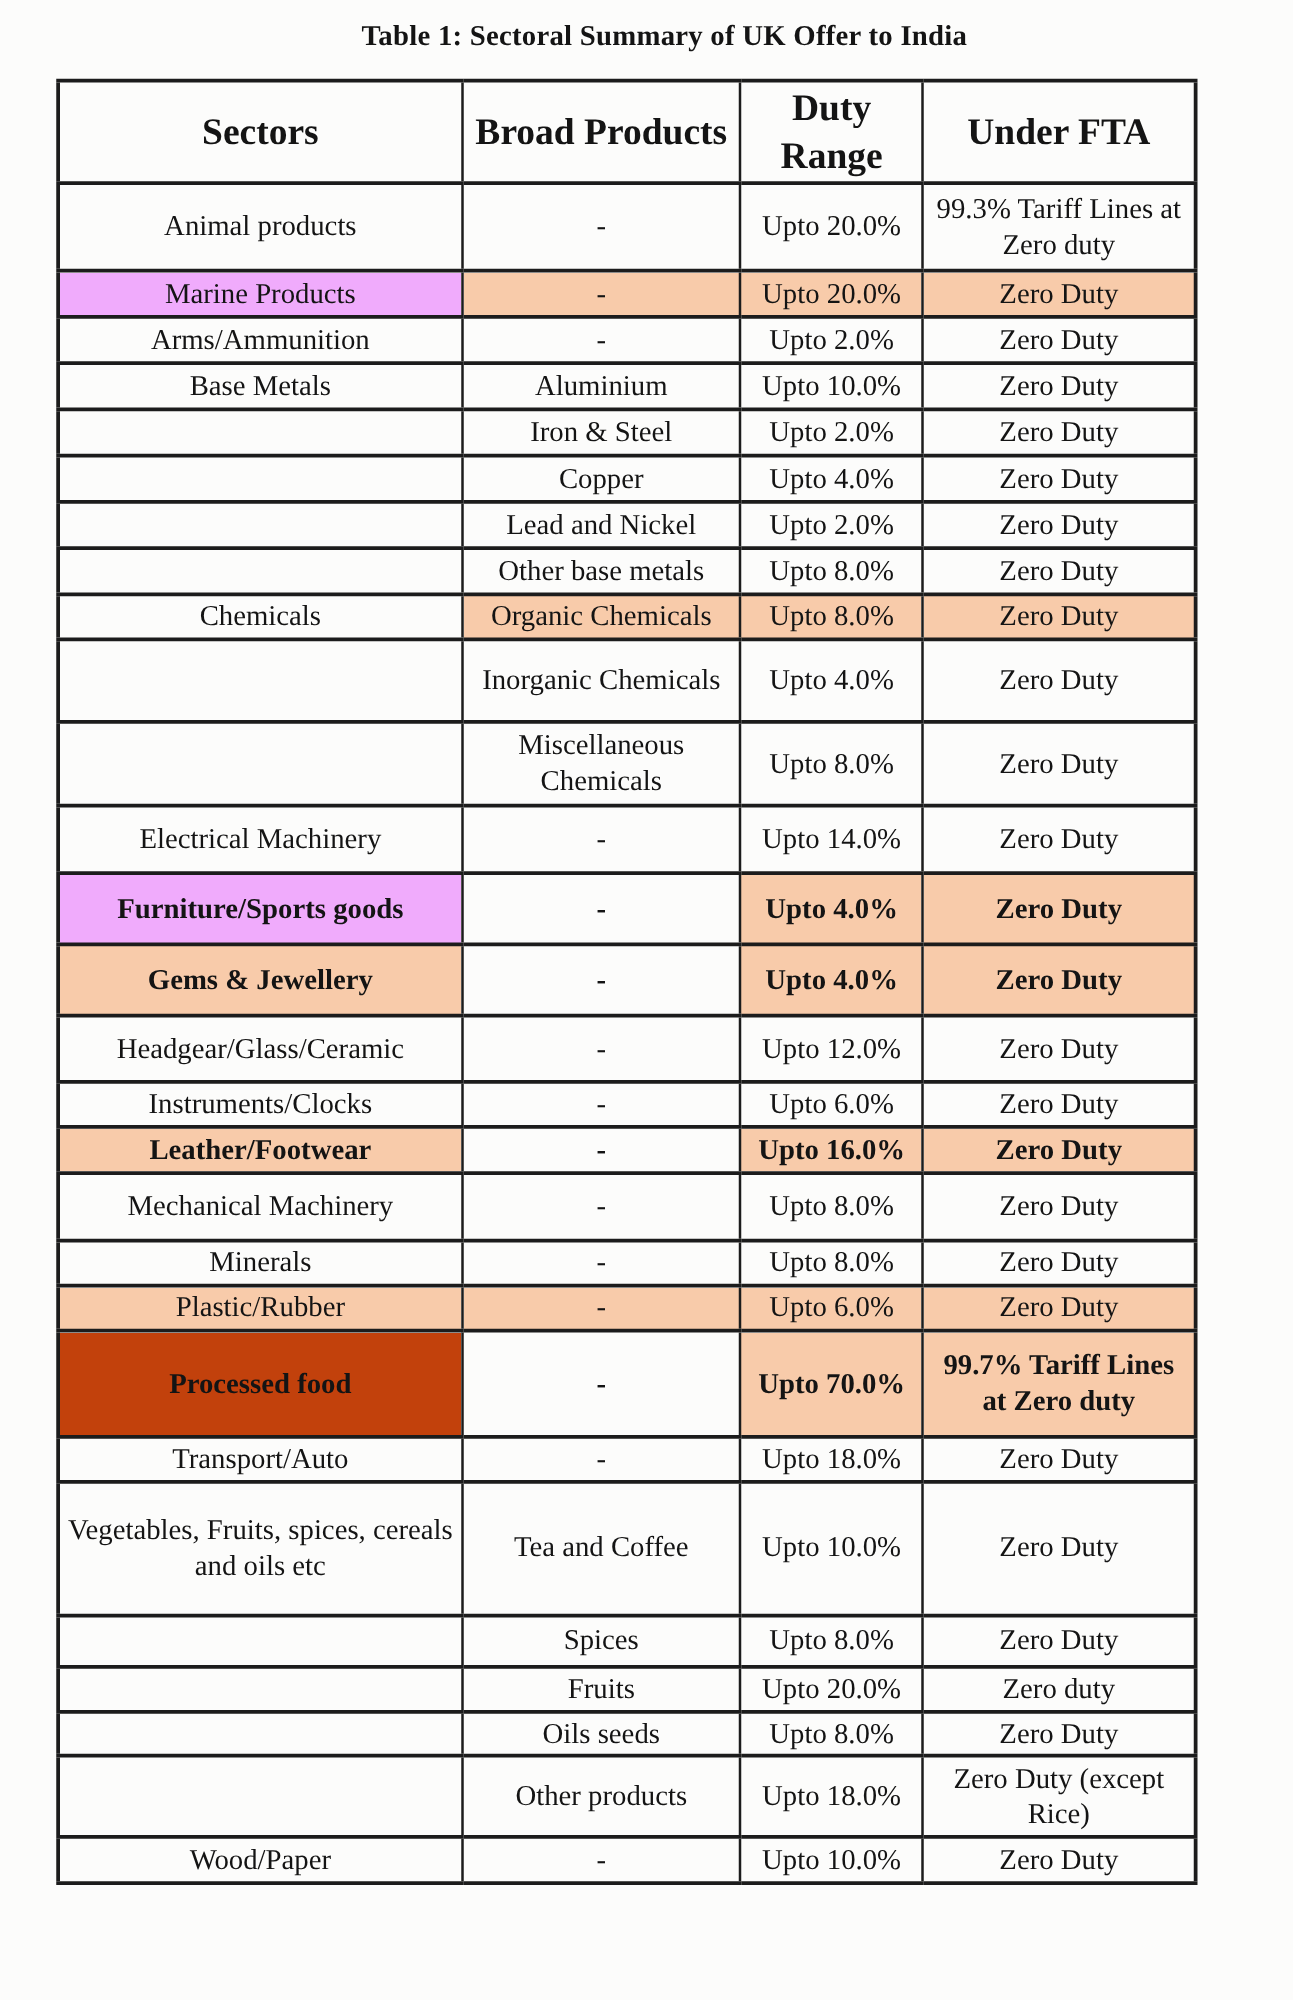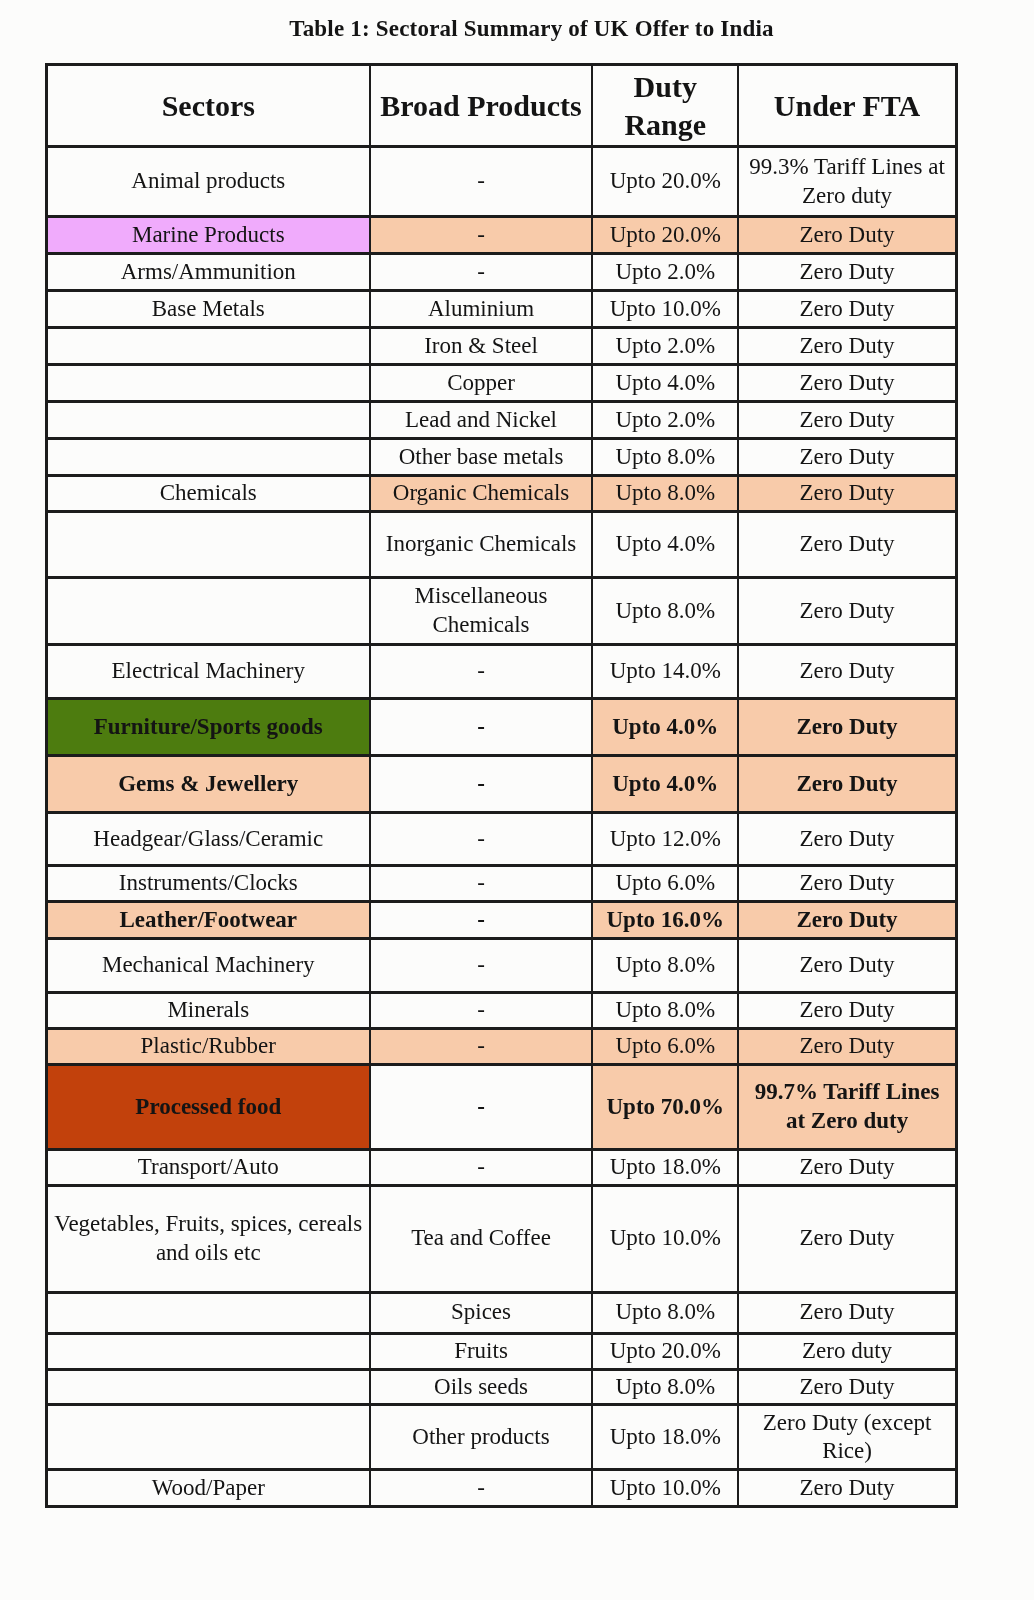--- a/index.html
+++ b/index.html
@@ -151,21 +151,21 @@
           <td>Upto 8.0%</td>
           <td>Zero Duty</td>
         </tr>
         <tr style="height: 54px;">
           <td>Electrical Machinery</td>
           <td>-</td>
           <td>Upto 14.0%</td>
           <td>Zero Duty</td>
         </tr>
         <tr class="bold" style="height: 57px;">
-          <td style="background-color: #4d7c0f;">Furniture/Sports goods</td>
+          <td style="background-color: #f0abfc;">Furniture/Sports goods</td>
           <td>-</td>
           <td style="background-color: rgb(248, 203, 170);">Upto 4.0%</td>
           <td style="background-color: rgb(248, 203, 170);">Zero Duty</td>
         </tr>
         <tr class="bold" style="height: 57px;">
           <td style="background-color: rgb(248, 203, 170);">Gems &amp; Jewellery</td>
           <td>-</td>
           <td style="background-color: rgb(248, 203, 170);">Upto 4.0%</td>
           <td style="background-color: rgb(248, 203, 170);">Zero Duty</td>
         </tr>

